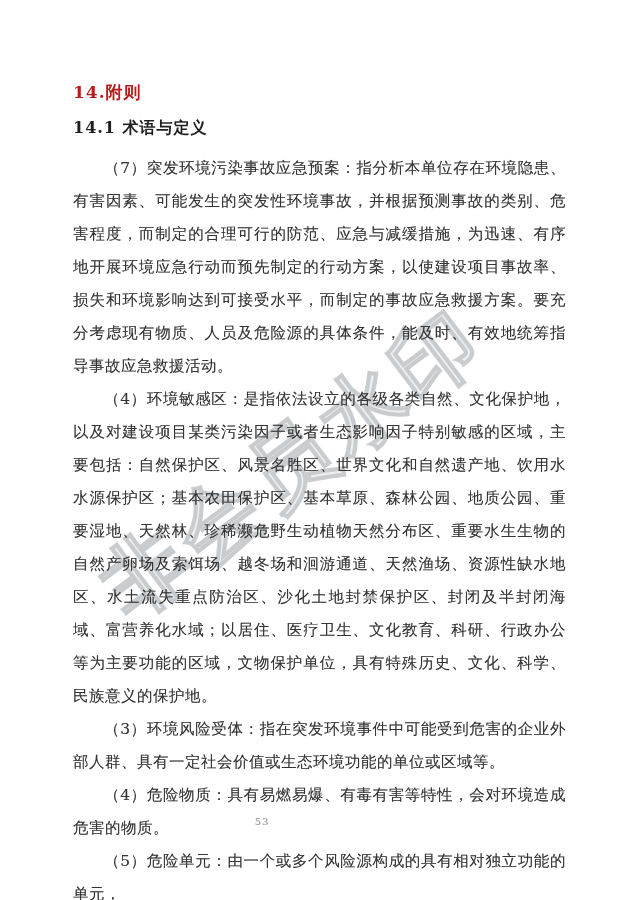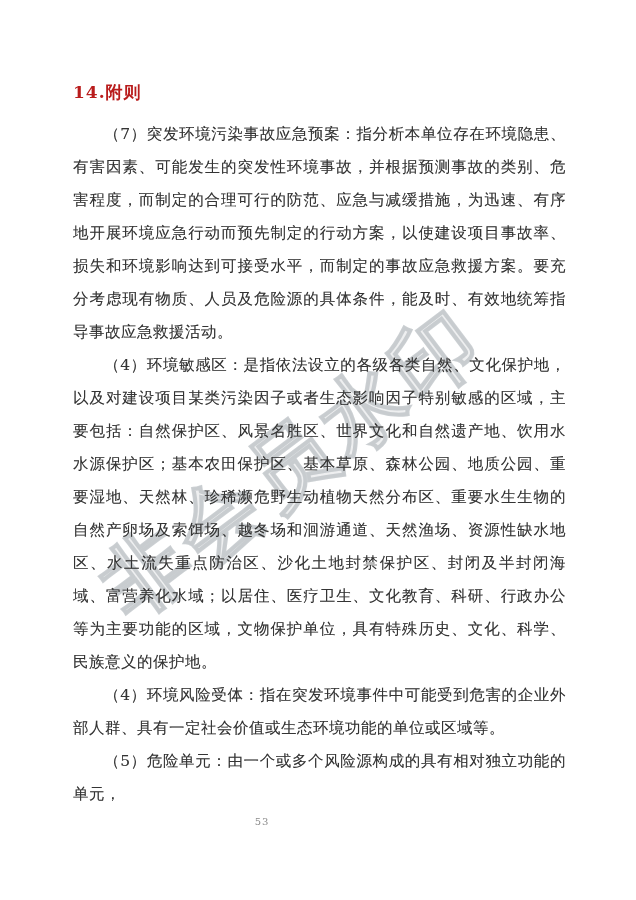--- a/index.html
+++ b/index.html
@@ -80,26 +80,28 @@
 </head>
 <body>
 
 <div class="page">
 
   <div class="watermark">非会员水印</div>
 
   <div class="content">
     <h1 class="heading-1">14.附则</h1>
 
+    <h2 class="heading-2">14.1 术语与定义</h2>
 
     <p class="body-para">（7）突发环境污染事故应急预案：指分析本单位存在环境隐患、有害因素、可能发生的突发性环境事故，并根据预测事故的类别、危害程度，而制定的合理可行的防范、应急与减缓措施，为迅速、有序地开展环境应急行动而预先制定的行动方案，以使建设项目事故率、损失和环境影响达到可接受水平，而制定的事故应急救援方案。要充分考虑现有物质、人员及危险源的具体条件，能及时、有效地统筹指导事故应急救援活动。</p>
 
     <p class="body-para">（4）环境敏感区：是指依法设立的各级各类自然、文化保护地，以及对建设项目某类污染因子或者生态影响因子特别敏感的区域，主要包括：自然保护区、风景名胜区、世界文化和自然遗产地、饮用水水源保护区；基本农田保护区、基本草原、森林公园、地质公园、重要湿地、天然林、珍稀濒危野生动植物天然分布区、重要水生生物的自然产卵场及索饵场、越冬场和洄游通道、天然渔场、资源性缺水地区、水土流失重点防治区、沙化土地封禁保护区、封闭及半封闭海域、富营养化水域；以居住、医疗卫生、文化教育、科研、行政办公等为主要功能的区域，文物保护单位，具有特殊历史、文化、科学、民族意义的保护地。</p>
 
-    <p class="body-para">（4）环境风险受体：指在突发环境事件中可能受到危害的企业外部人群、具有一定社会价值或生态环境功能的单位或区域等。</p>
+    <p class="body-para">（3）环境风险受体：指在突发环境事件中可能受到危害的企业外部人群、具有一定社会价值或生态环境功能的单位或区域等。</p>
 
+    <p class="body-para">（4）危险物质：具有易燃易爆、有毒有害等特性，会对环境造成危害的物质。</p>
 
     <p class="body-para">（5）危险单元：由一个或多个风险源构成的具有相对独立功能的单元，</p>
   </div>
 
   <div class="page-number">53</div>
 
 </div>
 
 </body></html>

